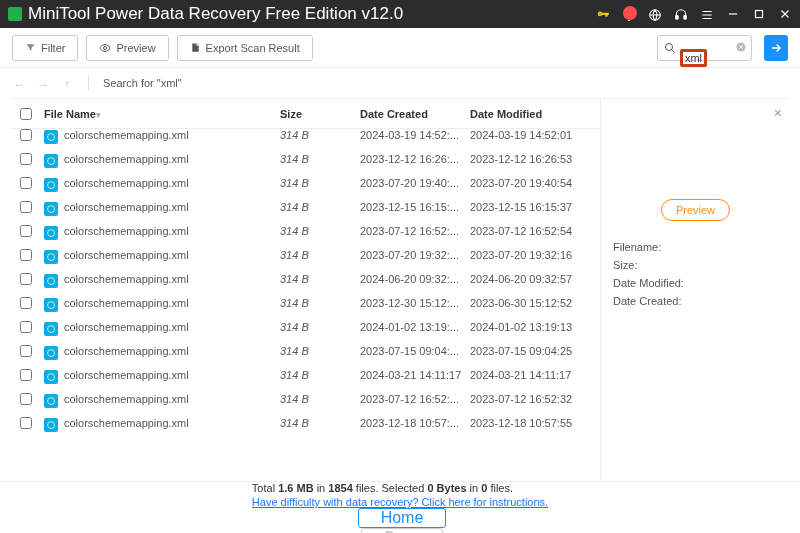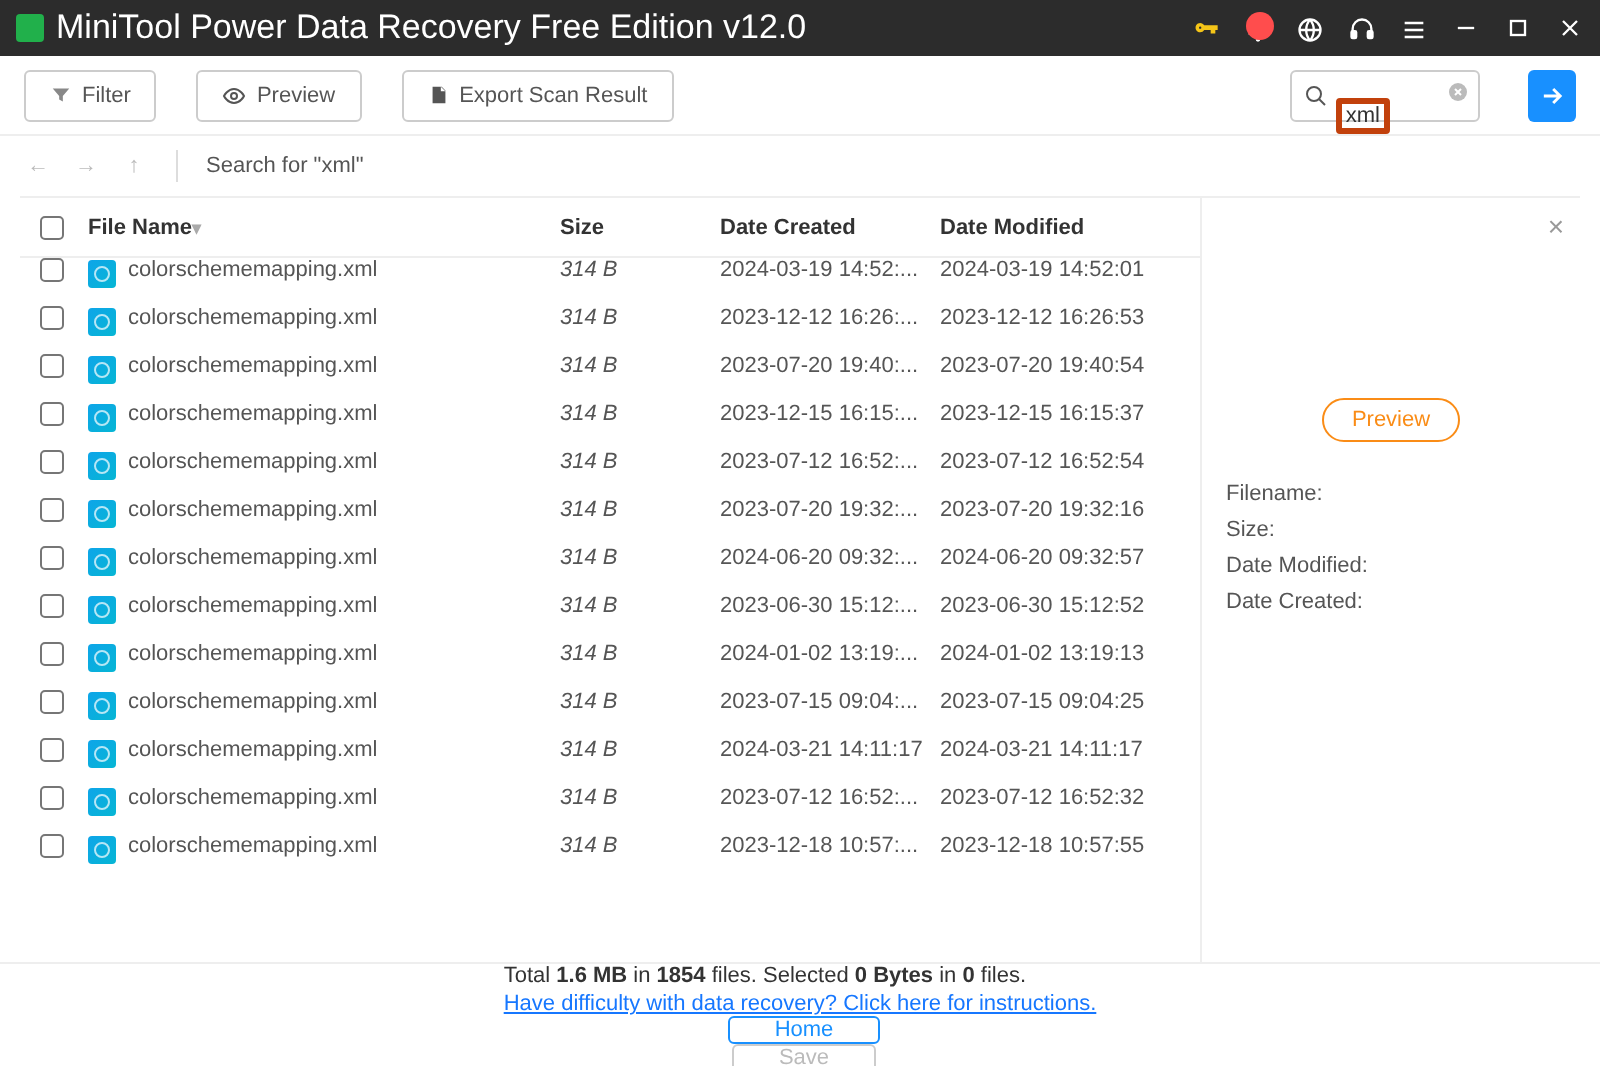--- a/index.html
+++ b/index.html
@@ -8,21 +8,21 @@
 .titlebar { background: #2c2c2c; color: #fff; height: 28px; display: flex; align-items: center; padding: 0 8px; font-size: 17px; }
 .titlebar-logo { width: 14px; height: 14px; background: #21b04b; border-radius: 2px; margin-right: 6px; }
 .titlebar-title { flex: 1; }
 .titlebar-icons { display: flex; gap: 12px; align-items: center; }
 .titlebar-icons span, .titlebar-icons svg { width: 14px; height: 14px; cursor: pointer; }
 .key-icon { color: #f5c518; }
 .bell-icon { position: relative; color: #fff; }
 .bell-dot { position: absolute; top: -1px; right: -1px; width: 5px; height: 5px; background: #ff4d4d; border-radius: 50%; }
 .win-btn { width: 14px; height: 14px; display: inline-flex; align-items: center; justify-content: center; cursor: pointer; }
 
-.toolbar { height: 40px; display: flex; align-items: center; padding: 0 12px; gap: 20px; border-bottom: 1px solid #eee; }
+.toolbar { height: 40px; display: flex; align-items: center; padding: 0 12px; gap: 8px; border-bottom: 1px solid #eee; }
 .btn { height: 26px; padding: 0 12px; border: 1px solid #ccc; border-radius: 3px; background: #fff; font-size: 11px; display: inline-flex; align-items: center; gap: 5px; cursor: pointer; color: #555; }
 .spacer { flex: 1; }
 .search-box { display: flex; align-items: center; border: 1px solid #ccc; border-radius: 3px; height: 26px; padding: 0 4px 0 6px; gap: 4px; }
 .search-box input { border: none; outline: none; width: 70px; font-size: 11px; color: #333; }
 .search-highlight { border: 3px solid #c2410c; padding: 0 2px; border-radius: 2px; color: #333; font-size: 11px; margin-top: 20px; }
 .search-clear { color: #bbb; cursor: pointer; font-size: 11px; }
 .search-go { width: 24px; height: 26px; background: #1890ff; display: flex; align-items: center; justify-content: center; border-radius: 3px; cursor: pointer; margin-left: 4px; }
 .search-go svg { stroke: #fff; }
 
 .navbar { height: 30px; display: flex; align-items: center; padding: 0 12px; gap: 10px; font-size: 11px; color: #555; }
@@ -53,21 +53,21 @@
 .tbody::-webkit-scrollbar-thumb { background: #ccc; border-radius: 3px; }
 
 .side-panel { width: 190px; border-left: 1px solid #eee; padding: 10px 12px; font-size: 11px; color: #555; position: relative; }
 .side-close { position: absolute; top: 6px; right: 8px; color: #999; cursor: pointer; font-size: 14px; }
 .preview-btn { display: block; margin: 90px auto 20px; padding: 4px 14px; border: 1px solid #fa8c16; color: #fa8c16; border-radius: 12px; background: #fff; font-size: 11px; cursor: pointer; }
 .detail-row { margin: 6px 0; }
 
 .footer { height: 52px; border-top: 1px solid #eee; display: flex; align-items: center; padding: 0 12px; font-size: 11px; color: #333; flex-direction: column; }
 .footer-info { flex: 1; }
 .footer-link { color: #1677ff; text-decoration: underline; cursor: pointer; display: block; margin-top: 2px; }
-.footer-btn { height: 30px; padding: 0 22px; border: 1px solid #1890ff; color: #1890ff; background: #fff; border-radius: 3px; font-size: 11px; cursor: pointer; margin-left: 4px; }
+.footer-btn { height: 30px; padding: 0 22px; border: 1px solid #1890ff; color: #1890ff; background: #fff; border-radius: 3px; font-size: 16px; cursor: pointer; margin-left: 4px; }
 .footer-btn.disabled { border-color: #ccc; color: #bbb; cursor: default; }
 .bold { font-weight: 600; }
 </style>
 </head>
 <body>
 
 <div class="window">
 
   <div class="titlebar">
     <div class="titlebar-logo"></div>
@@ -268,21 +268,21 @@
           </div>
           <div class="row">
             <div class="cell-check">
               <input type="checkbox" style="">
             </div>
             <div class="cell-icon">
               <div class="file-icon"></div>
             </div>
             <div class="cell-name">colorschememapping.xml</div>
             <div class="cell-size">314 B</div>
-            <div class="cell-created">2023-06-30 15:12:...</div>
+            <div class="cell-created">2023-12-30 15:12:...</div>
             <div class="cell-modified">2023-06-30 15:12:52</div>
           </div>
           <div class="row">
             <div class="cell-check">
               <input type="checkbox" style="">
             </div>
             <div class="cell-icon">
               <div class="file-icon"></div>
             </div>
             <div class="cell-name">colorschememapping.xml</div>

